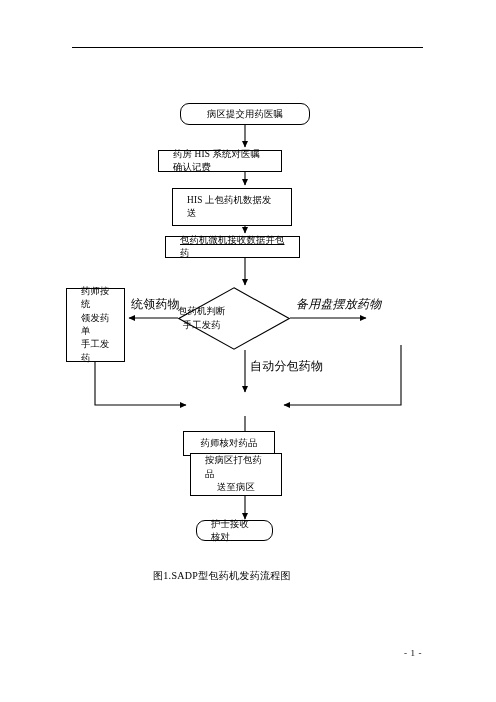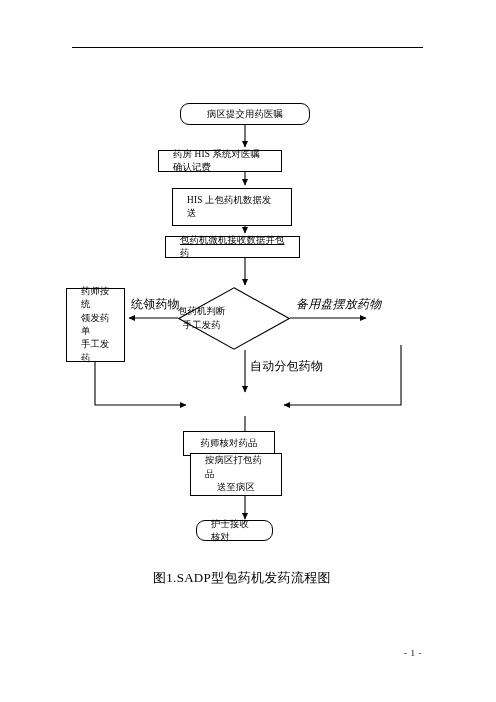--- a/index.html
+++ b/index.html
@@ -84,21 +84,21 @@
     position: absolute;
     font-size: 12px;
     color: #000;
     white-space: nowrap;
     letter-spacing: 0.2px;
     text-align: center;
   }
   
   .caption {
     position: absolute;
-    font-size: 13px;
+    font-size: 10px;
     color: #000;
     white-space: nowrap;
     letter-spacing: 0.3px;
   }
   
   .page-number {
     position: absolute;
     font-size: 9px;
     color: #000;
     letter-spacing: 0.6px;

